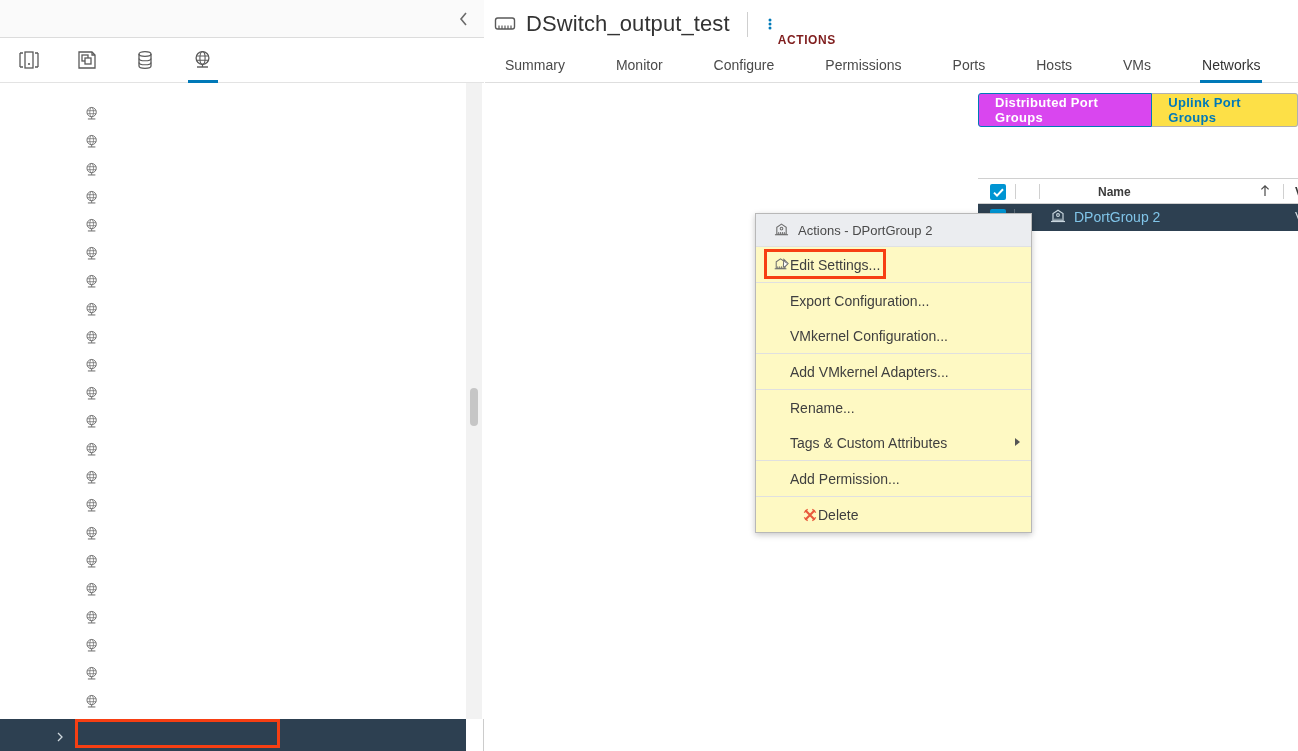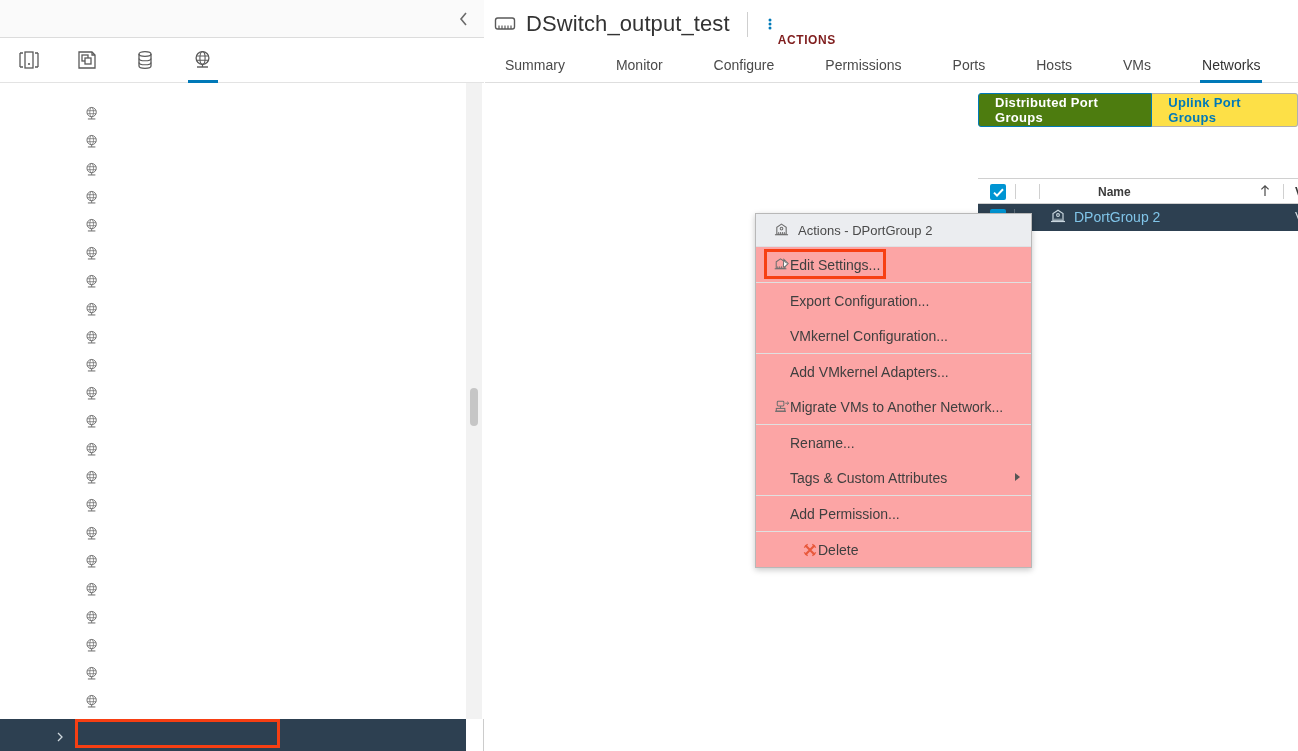--- a/index.html
+++ b/index.html
@@ -170,21 +170,21 @@
     position: absolute; left: 493px; top: 93px;
     display: flex; height: 34px;
   }
   .seg-btn {
     display: flex; align-items: center; justify-content: center;
     padding: 0 16px; height: 34px;
     font-size: 13px; font-weight: 600; letter-spacing: .3px;
     cursor: pointer;
   }
   .seg-btn.active {
-    background: #4d7c0f; color: #fff;
+    background: #d946ef; color: #fff;
     border: 1px solid #0079b8;
     border-radius: 3px 0 0 3px;
   }
   .seg-btn.inactive {
     background: #fde047; color: #0079b8;
     border: 1px solid #b0b0b0; border-left: none;
     border-radius: 0 3px 3px 0;
   }
 
   
@@ -235,21 +235,21 @@
   }
   #row0-vlan {
     position: absolute; left: 317px; top: 5px;
     font-size: 13px; color: #d4dde3; white-space: nowrap;
   }
 
   
   #ctx-menu {
     position: absolute; left: 755px; top: 213px;
     width: 277px;
-    background: #fca5a5;
+    background: #fef9c3;
     border: 1px solid #b8b8b8;
     box-shadow: 0 2px 6px rgba(0,0,0,.22);
     z-index: 40;
   }
   #ctx-header {
     height: 33px;
     background: #ebedf0;
     display: flex; align-items: center;
     border-bottom: 1px solid #dfe1e4;
   }
@@ -709,32 +709,20 @@
             <span class="ci-label">Export Configuration...</span>
           </div>
           <div class="ctx-item">
             <span class="ci-label">VMkernel Configuration...</span>
           </div>
         </div>
         <div class="ctx-group">
           <div class="ctx-item">
             <span class="ci-label">Add VMkernel Adapters...</span>
           </div>
-          <div class="ctx-item">
-            <span class="ci-icon">
-              <svg width="17" height="16" viewBox="0 0 18 16">
-                <rect x="4.5" y="2" width="7" height="5" rx="1" fill="none" stroke="#6e6e6e" stroke-width="1.1"></rect>
-                <path d="M8,7 L8,9.5" stroke="#6e6e6e" stroke-width="1.1"></path>
-                <path d="M2.2,12.5 L13.8,12.5" stroke="#6e6e6e" stroke-width="1.2"></path>
-                <rect x="3.5" y="9.5" width="9" height="3" fill="none" stroke="#6e6e6e" stroke-width="1.1"></rect>
-                <path d="M13,4 L16.5,4 M15,2.4 L16.8,4 L15,5.6" fill="none" stroke="#6e6e6e" stroke-width="1"></path>
-              </svg>
-            </span>
-            <span class="ci-label">Migrate VMs to Another Network...</span>
-          </div>
         </div>
         <div class="ctx-group">
           <div class="ctx-item">
             <span class="ci-label">Rename...</span>
           </div>
           <div class="ctx-item">
             <span class="ci-label">Tags &amp; Custom Attributes</span>
             <span class="ci-arrow"></span>
           </div>
         </div>

